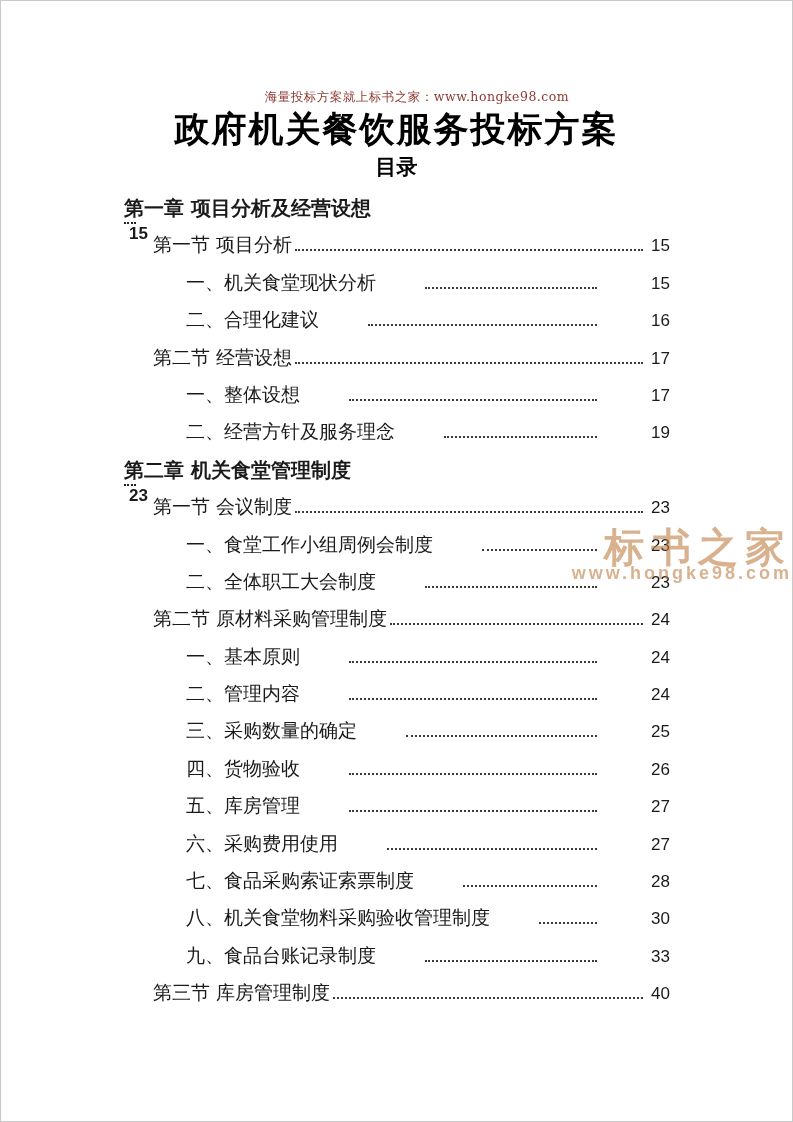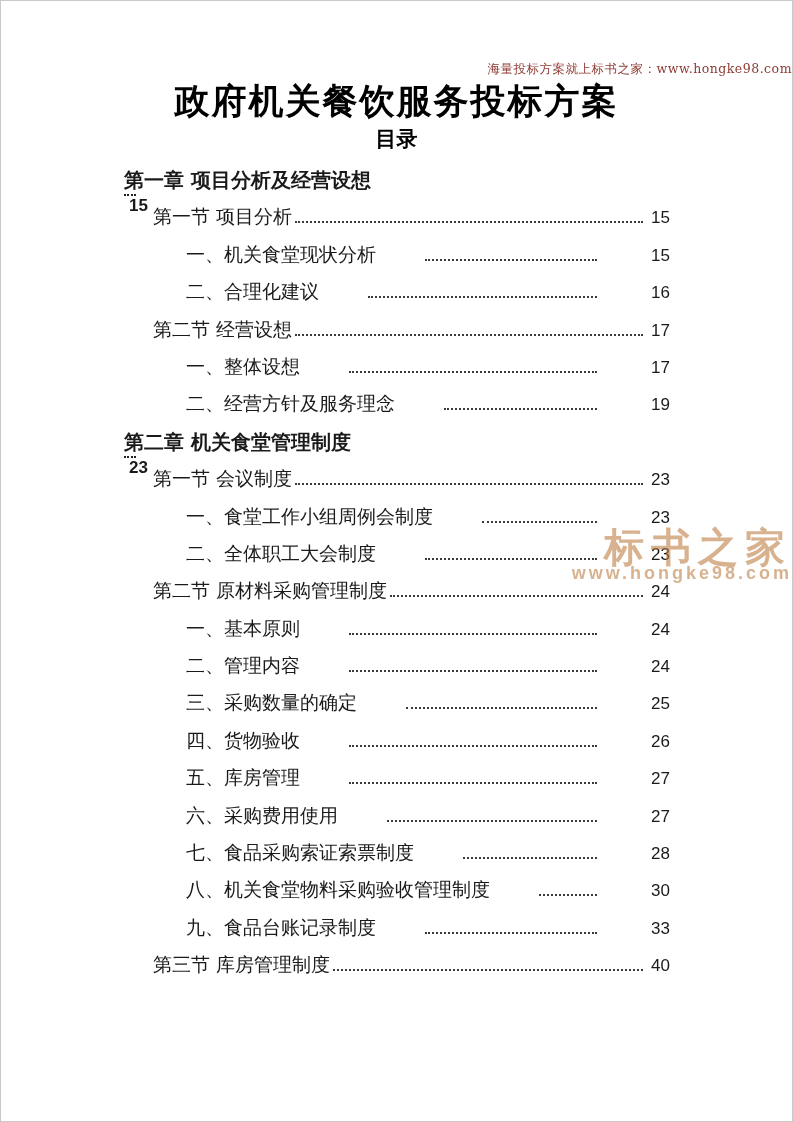--- a/index.html
+++ b/index.html
@@ -7,22 +7,22 @@
     position:relative;
     width:793px;height:1122px;
     box-sizing:border-box;
     background:#ffffff;
     border:1px solid #c9c9c9;
     overflow:hidden;
     font-family:"DejaVu Serif", serif;
     color:var(--text-color,#1a1a1a);
   }
   .header-note{
-    margin-top:60px;
-    text-align:right;
+    margin-top:88px;
+    text-align:center;
     font-size:12.5px;
     letter-spacing:.5px;
     color:var(--header-note-color,#8f3a33);
     font-family:"DejaVu Serif", serif;
     padding-left:41px;
   }
   .doc-title{
     text-align:center;
     font-size:35px;
     font-weight:bold;

